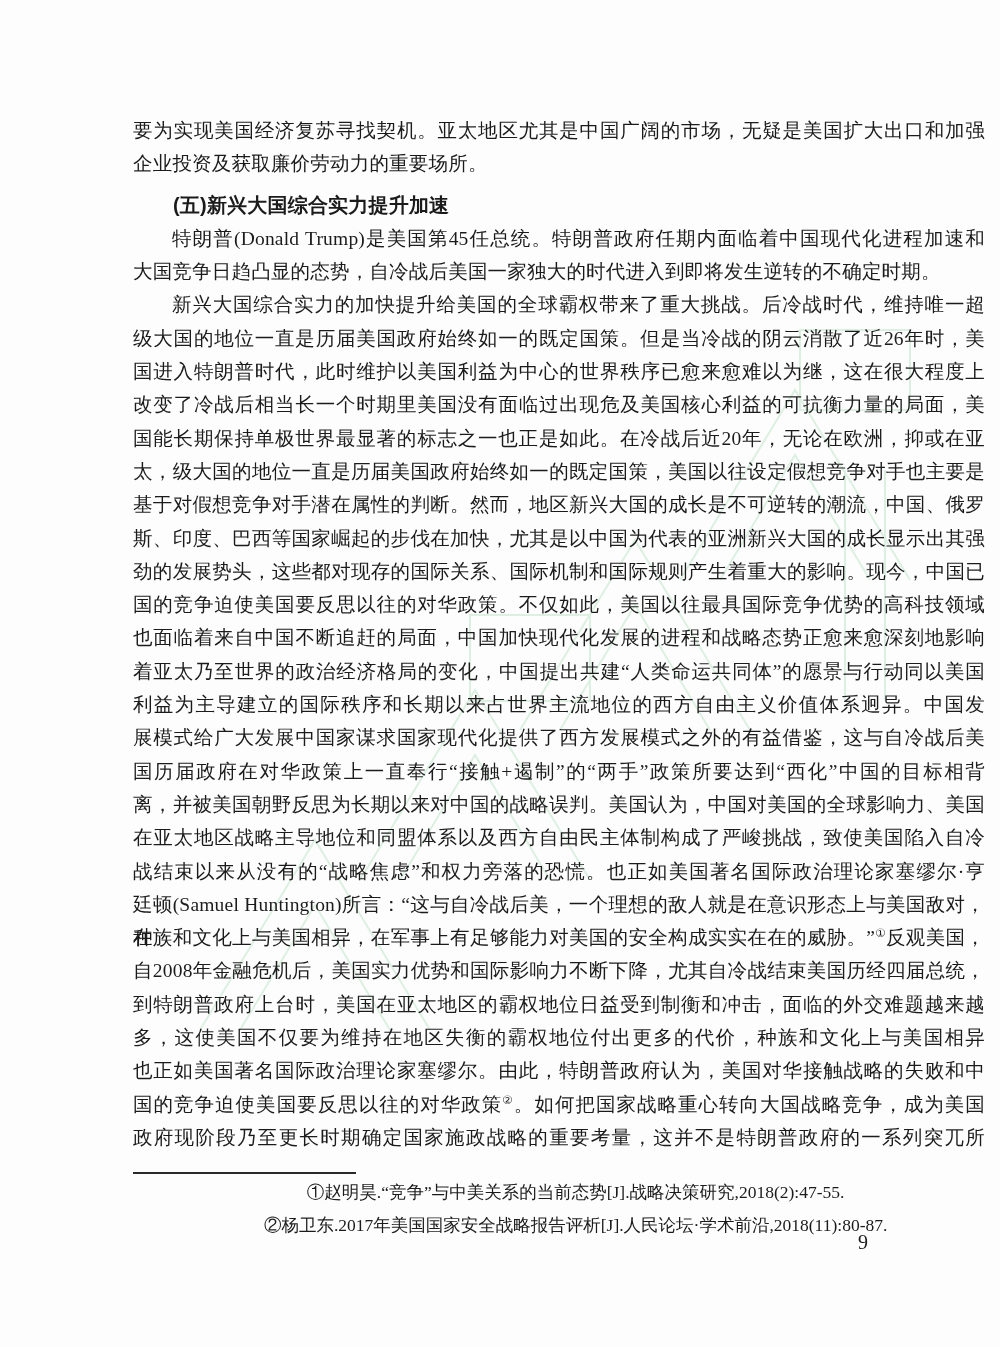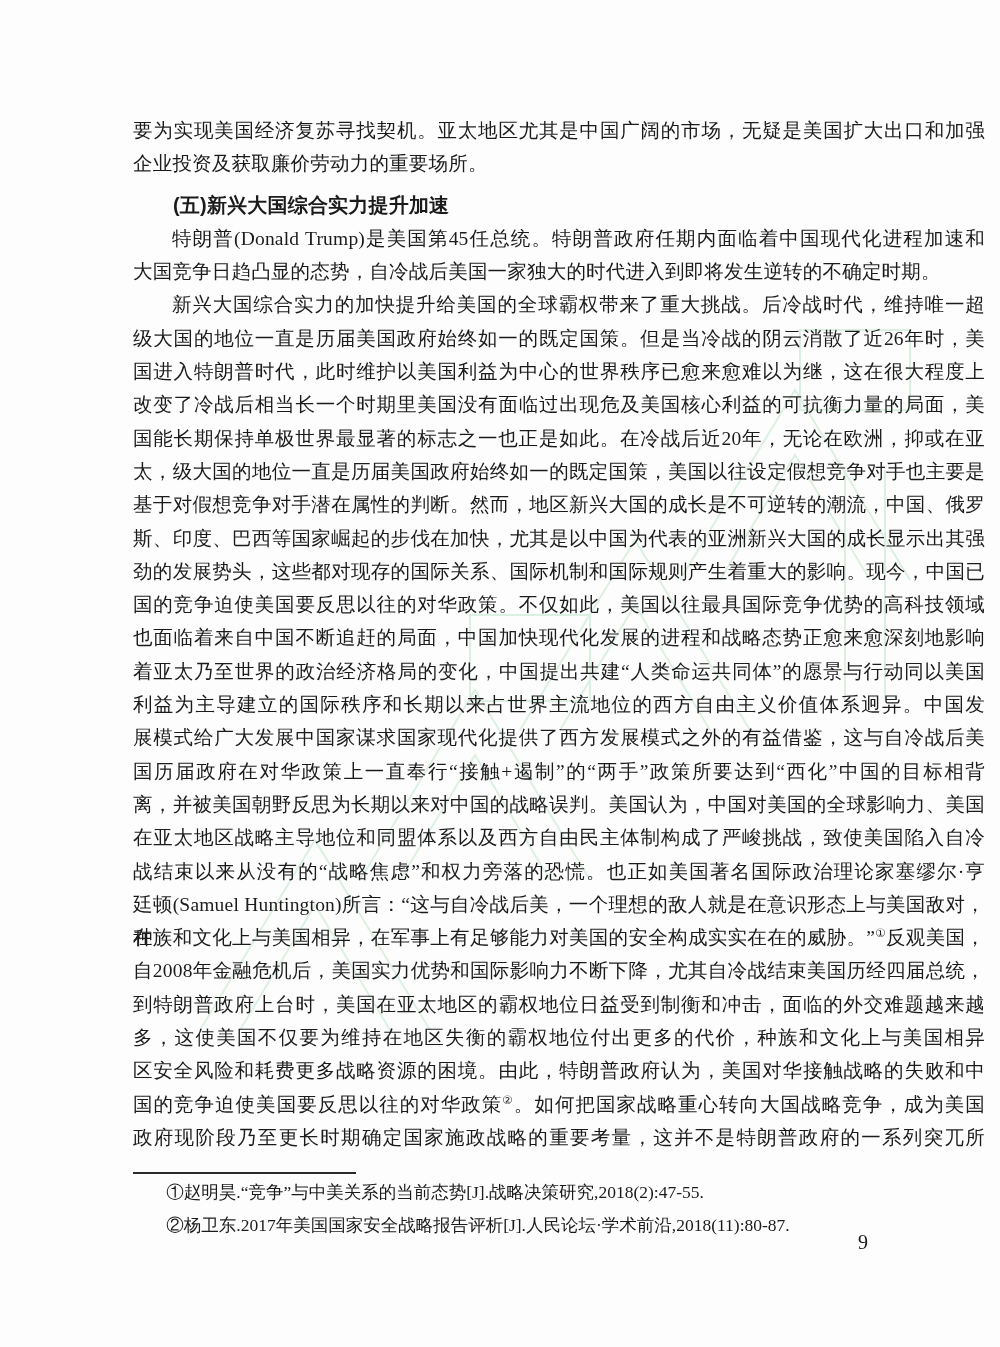--- a/index.html
+++ b/index.html
@@ -59,21 +59,21 @@
   }
   .footnotes {
     position:absolute;
     left:133px; top:1176px;
     width:852px;
   }
   .fn-line {
     font-size:17.5px;
     line-height:33px;
     text-indent:1.9em;
-    text-align:left;
+    text-align:center;
   }
   .page-number {
     position:absolute;
     left:845px; top:1231px;
     width:36px;
     text-align:center;
     font-size:20px;
   }
 </style>
 </head>
@@ -115,21 +115,21 @@
       <div class="line just">展模式给广大发展中国家谋求国家现代化提供了西方发展模式之外的有益借鉴，这与自冷战后美</div>
       <div class="line just">国历届政府在对华政策上一直奉行“接触+遏制”的“两手”政策所要达到“西化”中国的目标相背</div>
       <div class="line just">离，并被美国朝野反思为长期以来对中国的战略误判。美国认为，中国对美国的全球影响力、美国</div>
       <div class="line just">在亚太地区战略主导地位和同盟体系以及西方自由民主体制构成了严峻挑战，致使美国陷入自冷</div>
       <div class="line just">战结束以来从没有的“战略焦虑”和权力旁落的恐慌。也正如美国著名国际政治理论家塞缪尔·亨</div>
       <div class="line just">廷顿(Samuel Huntington)所言：“这与自冷战后美，一个理想的敌人就是在意识形态上与美国敌对，在</div>
       <div class="line just"><span>种族和文化上与美国相异，在军事上有足够能力对美国的安全构成实实在在的威胁。”</span><sup class="fnref">①</sup><span>反观美国，</span></div>
       <div class="line just">自2008年金融危机后，美国实力优势和国际影响力不断下降，尤其自冷战结束美国历经四届总统，</div>
       <div class="line just">到特朗普政府上台时，美国在亚太地区的霸权地位日益受到制衡和冲击，面临的外交难题越来越</div>
       <div class="line just">多，这使美国不仅要为维持在地区失衡的霸权地位付出更多的代价，种族和文化上与美国相异</div>
-      <div class="line just">区安全风险和耗费更多战略资源的困境。由此，特朗普政府认为，美国对华接触战略的失败和中</div>
+      <div class="line just">也正如美国著名国际政治理论家塞缪尔。由此，特朗普政府认为，美国对华接触战略的失败和中</div>
       <div class="line just"><span>国的竞争迫使美国要反思以往的对华政策</span><sup class="fnref">②</sup><span>。如何把国家战略重心转向大国战略竞争，成为美国</span></div>
       <div class="line just">政府现阶段乃至更长时期确定国家施政战略的重要考量，这并不是特朗普政府的一系列突兀所</div>
     </main>
 
   <hr class="footnote-rule">
 
   <div class="footnotes" id="footnotes">
       <div class="fn-line">①赵明昊.“竞争”与中美关系的当前态势[J].战略决策研究,2018(2):47-55.</div>
       <div class="fn-line">②杨卫东.2017年美国国家安全战略报告评析[J].人民论坛·学术前沿,2018(11):80-87.</div>
     </div>

